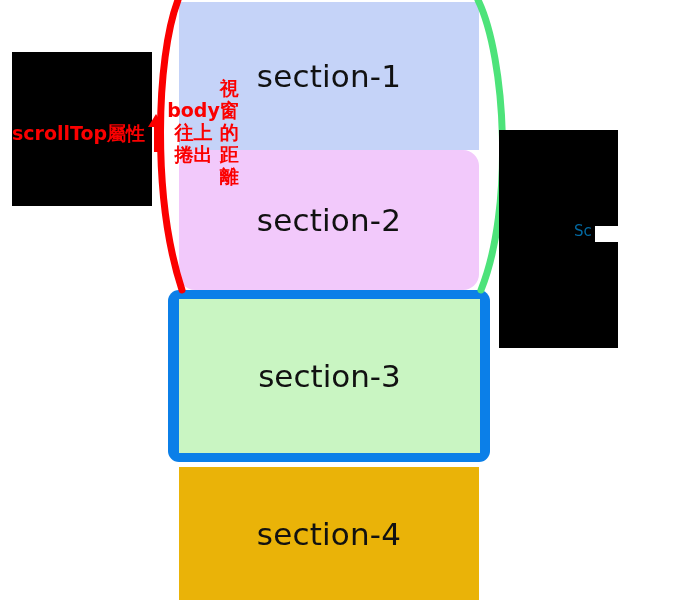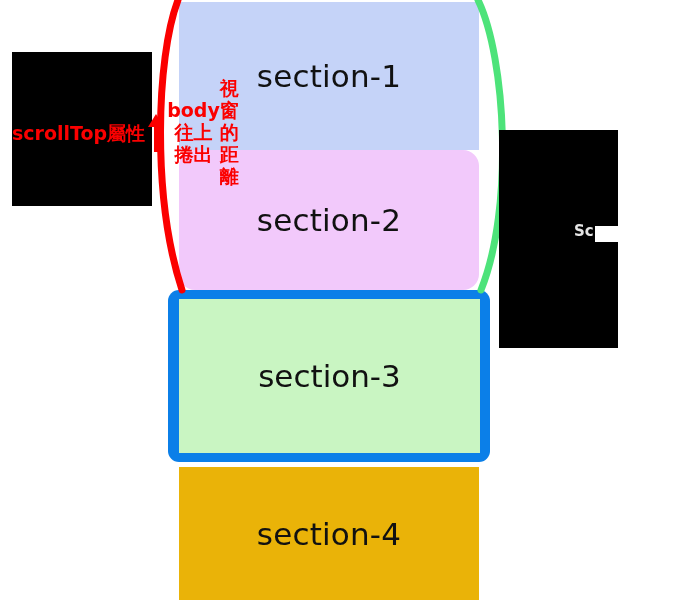--- a/index.html
+++ b/index.html
@@ -64,21 +64,21 @@
     font-size:19px;font-weight:bold;
     font-family:"DejaVu Sans","Liberation Sans",sans-serif;
   }
 
   #anno-scrollheight{
     left:499px;top:130px;width:119px;height:218px;
   }
   
   #anno-scrollheight .obscured{
     position:absolute;left:75px;top:94px;white-space:nowrap;
-    color:#e5e5e5;font-size:15px;font-weight:bold;line-height:1;
+    color:#0369a1;font-size:15px;font-weight:normal;line-height:1;
     font-family:"DejaVu Sans","Liberation Sans",sans-serif;
     z-index:1;
   }
   #anno-scrollheight .redact{
     position:absolute;left:96px;top:96px;width:70px;height:16px;
     background:#ffffff;z-index:2;
   }
 </style>
 </head>
 <body>

